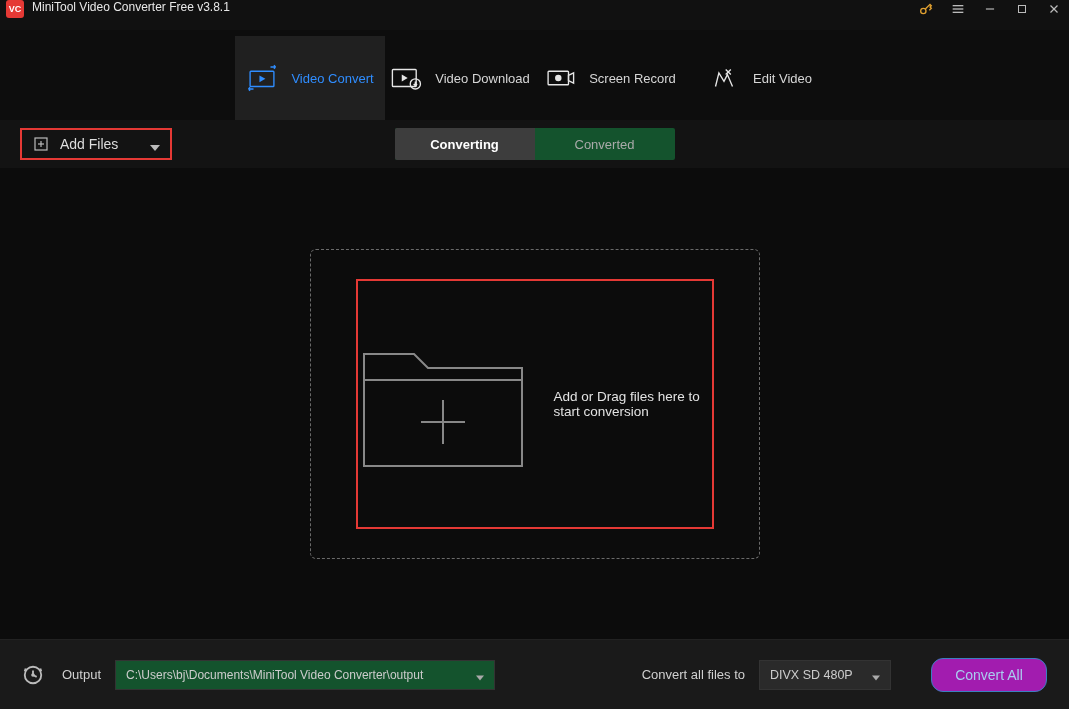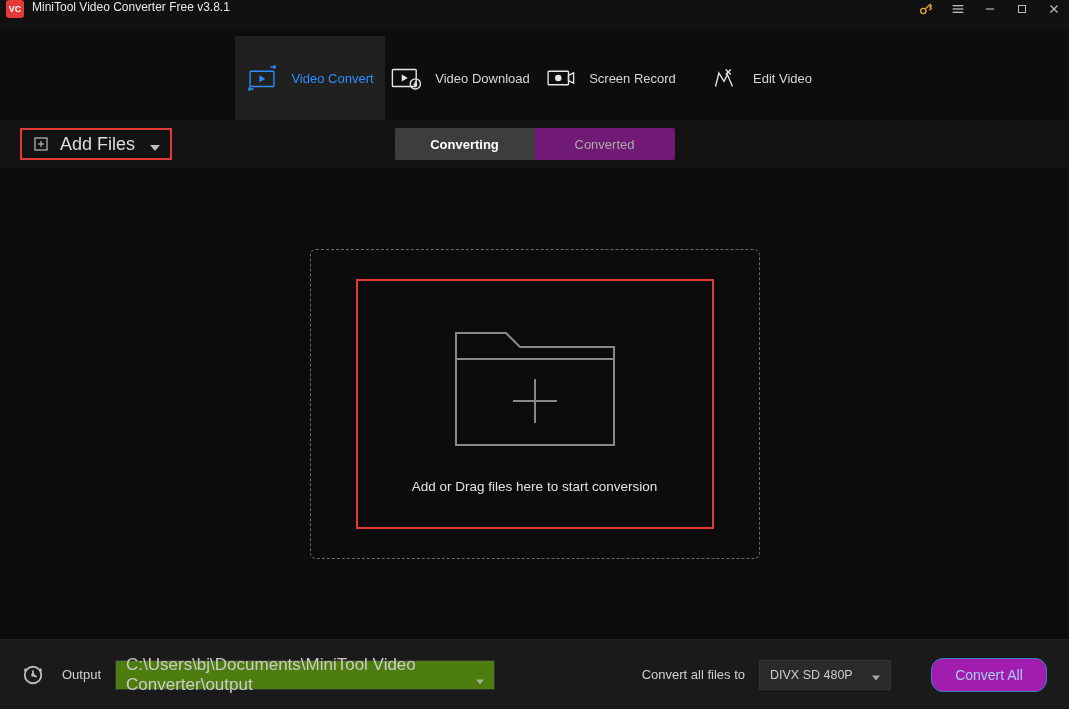--- a/index.html
+++ b/index.html
@@ -21,39 +21,39 @@
 .nav-item .nav-icon { width:34px; height:28px; display:flex; align-items:center; justify-content:center; }
 .nav-item.active .nav-icon svg, .nav-item.active .nav-label { color:#2f8dff; }
 .nav-item .nav-label { font-size:13px; color:#d6d6d6; }
 .nav-item.active .nav-label { color:#2f8dff; }
 .nav-icon svg { color:#e6e6e6; }
 
 
 .toolbar { height:48px; background:#131313; display:flex; align-items:center; padding:0 18px; position:relative; }
 .add-files-btn { position:absolute; left:20px; top:8px; height:32px; width:152px; border:2px solid #e53935; display:flex; align-items:center; gap:10px; padding:0 10px; cursor:pointer; }
 .add-files-btn .af-icon { width:18px; height:18px; color:#bbb; }
-.add-files-btn .af-label { font-size:18px; color:#ddd; flex:1; }
+.add-files-btn .af-label { font-size:14px; color:#ddd; flex:1; }
 .add-files-btn .af-caret { width:10px; height:10px; color:#bbb; }
 
-.status-tabs { margin:0 auto; display:flex; background:#701a75; border-radius:2px; overflow:hidden; }
+.status-tabs { margin:0 auto; display:flex; background:#14532d; border-radius:2px; overflow:hidden; }
 .status-tab { width:140px; height:32px; display:flex; align-items:center; justify-content:center; font-size:13px; color:#aaa; cursor:pointer; }
 .status-tab.active { background:#3d3d3d; color:#fff; font-weight:600; }
 
 
 .main-area { height:471px; background:#0c0c0c; display:flex; align-items:center; justify-content:center; }
 .drop-outer { width:450px; height:310px; border:1px dashed #6a6a6a; border-radius:6px; display:flex; align-items:center; justify-content:center; }
-.drop-inner { width:358px; height:250px; border:2px solid #e53935; display:flex; flex-direction:column; align-items:center; justify-content:center; gap:26px; cursor:pointer; }
+.drop-inner { width:358px; height:250px; border:2px solid #e53935; display:flex; align-items:center; justify-content:center; gap:26px; cursor:pointer; }
 .folder-icon { width:170px; height:140px; color:#888; }
 .drop-text { font-size:13.5px; color:#e2e2e2; }
 
 
 .footer { height:70px; background:#1a1a1a; border-top:1px solid #222; display:flex; align-items:center; padding:0 22px; gap:14px; }
 .clock-icon { width:22px; height:22px; color:#bbb; }
 .output-label { font-size:13px; color:#d0d0d0; margin-left:4px; }
-.output-path { width:380px; height:30px; background:#4d7c0f; border:1px solid #333; display:flex; align-items:center; padding:4px 10px; font-size:17px; color:#ccc; cursor:pointer; }
+.output-path { width:380px; height:30px; background:#14532d; border:1px solid #333; display:flex; align-items:center; padding:4px 10px; font-size:12px; color:#ccc; cursor:pointer; }
 .output-path .sp { flex:1; }
 .footer-spacer { flex:1; }
 .convert-label { font-size:13px; color:#d0d0d0; }
 .format-select { width:132px; height:30px; background:#2a2a2a; border:1px solid #333; display:flex; align-items:center; padding:8px 10px; font-size:12.5px; color:#ccc; cursor:pointer; gap:6px; }
 .format-select .sp { flex:1; }
 .convert-all-btn { width:116px; height:34px; background:#a21caf; border:1px solid #3b7fbf; color:#a9ccef; font-size:14px; display:flex; align-items:center; justify-content:center; border-radius:12px; cursor:pointer; margin-left:26px; }
 .caret-down { width:8px; height:8px; }
 </style>
 </head>
 <body>

